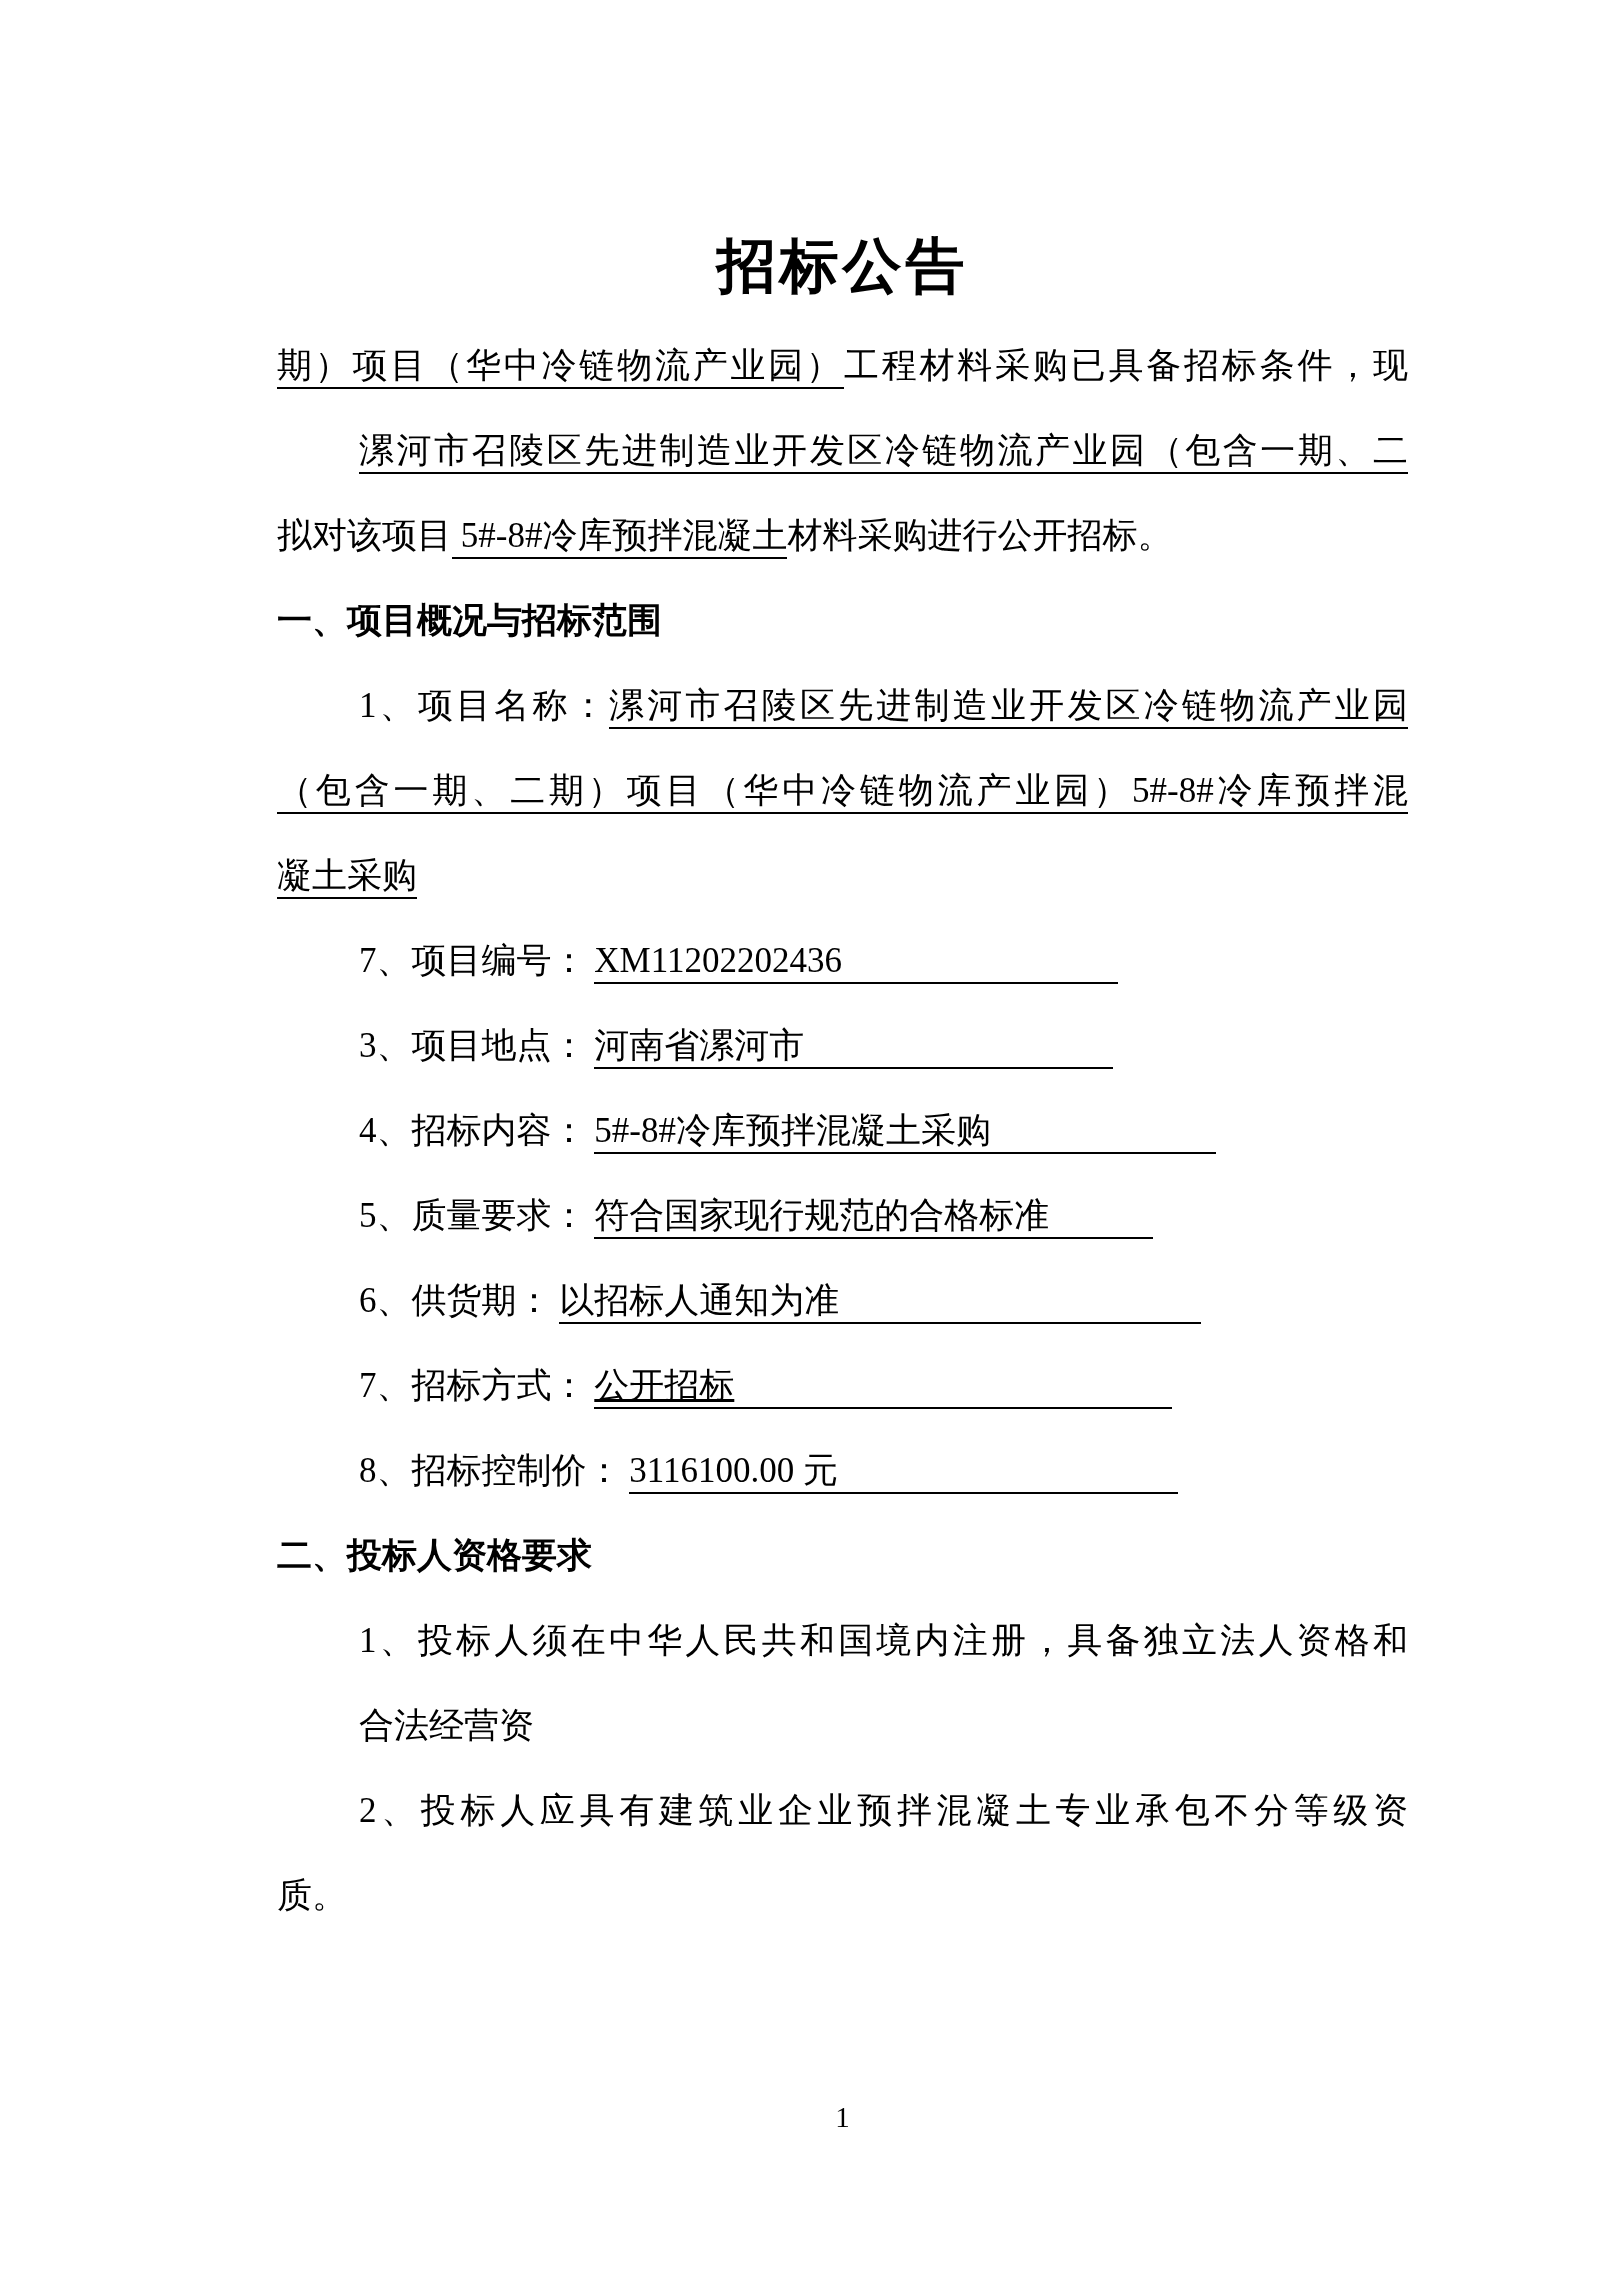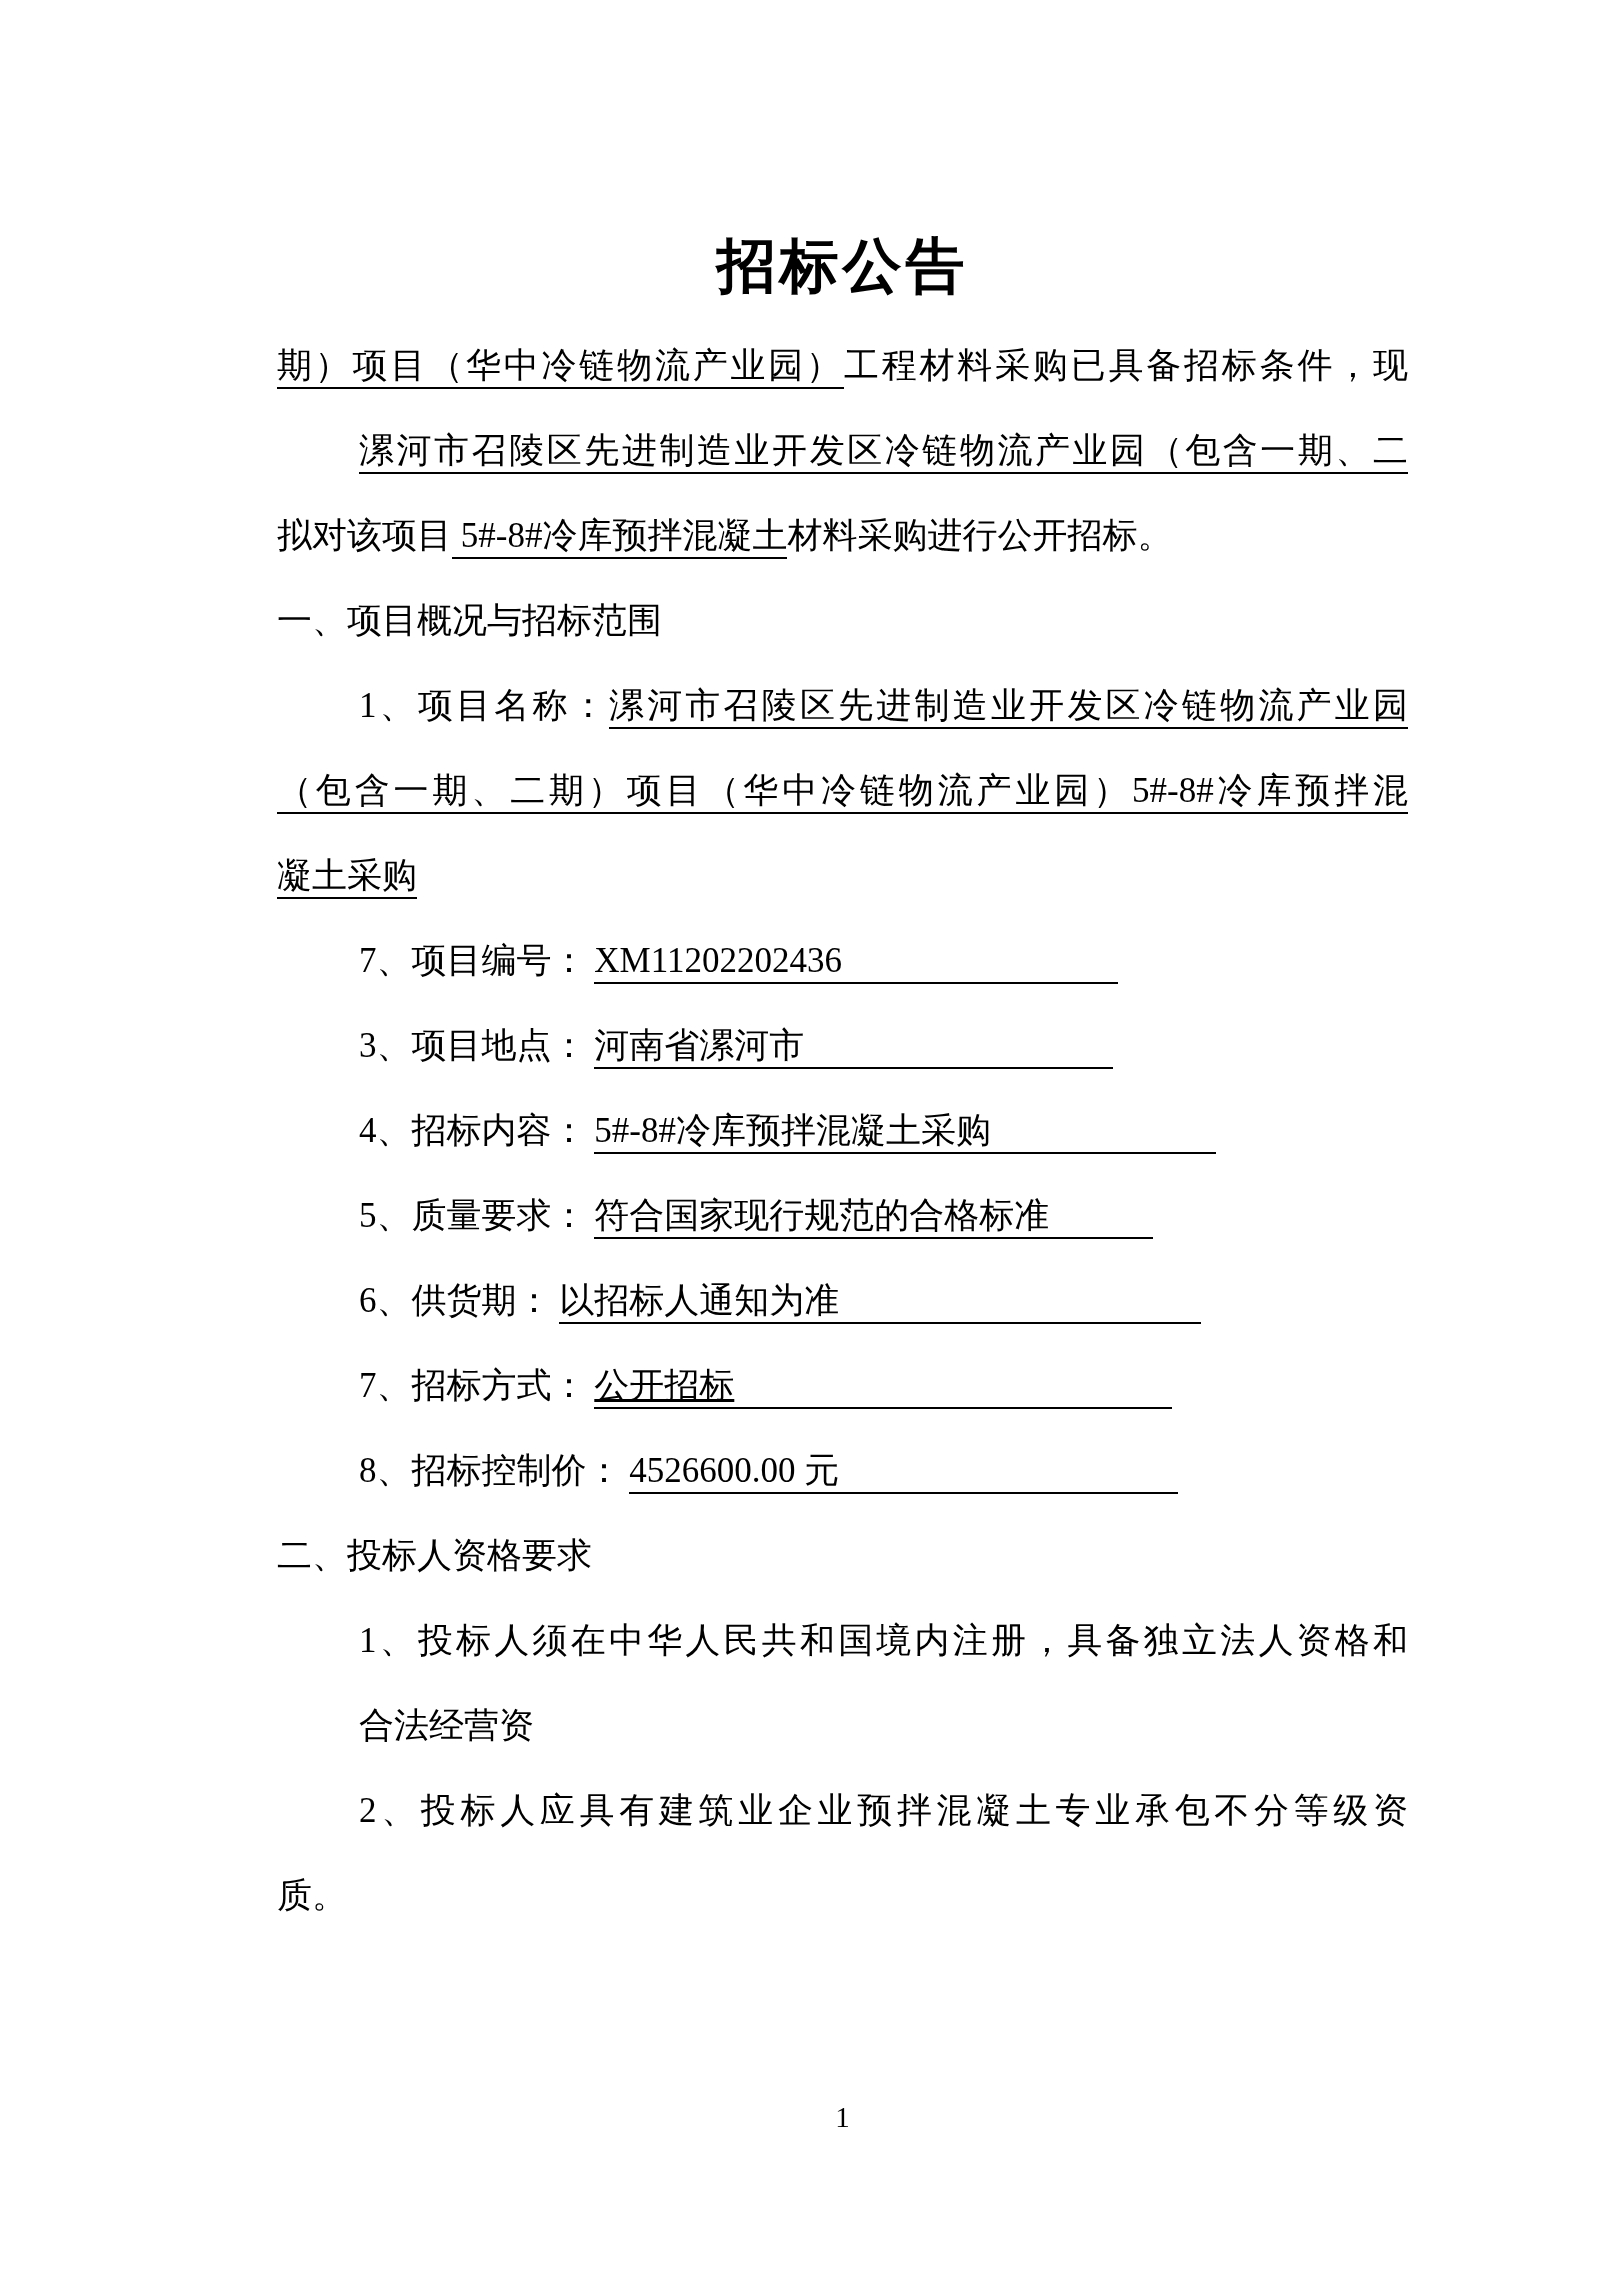--- a/index.html
+++ b/index.html
@@ -34,21 +34,21 @@
   .line {
     font-size: 35px;
     line-height: 85px;
     height: 85px;
   }
   .just {
     text-align: justify;
     text-align-last: justify;
   }
   .ind { text-indent: 82px; }
-  .bold { font-weight: normal; }
+  .bold { font-weight: bold; }
   .u {
     border-bottom: 2px solid #000000;
     padding-bottom: 2.9px;
   }
   .fill {
     display: inline-block;
     border-bottom: 2px solid #000000;
     text-align: left;
     text-indent: 0;
     line-height: 43px;
@@ -99,21 +99,21 @@
     <div class="line ind"><span>3、项目地点：</span><span class="fill w530">河南省漯河市</span></div>
 
     <div class="line ind"><span>4、招标内容：</span><span class="fill w635">5#-8#冷库预拌混凝土采购</span></div>
 
     <div class="line ind"><span>5、质量要求：</span><span class="fill w570">符合国家现行规范的合格标准</span></div>
 
     <div class="line ind"><span>6、供货期：</span><span class="fill w655">以招标人通知为准</span></div>
 
     <div class="line ind"><span>7、招标方式：</span><span class="fill w590">公开招标</span></div>
 
-    <div class="line ind"><span>8、招标控制价：</span><span class="fill w560">4526600.00 元</span></div>
+    <div class="line ind"><span>8、招标控制价：</span><span class="fill w560">3116100.00 元</span></div>
 
     <div class="line bold">二、投标人资格要求</div>
 
     <div class="line ind just">1、投标人须在中华人民共和国境内注册，具备独立法人资格和</div>
     <div class="line ind">合法经营资</div>
     <div class="line ind just">2、投标人应具有建筑业企业预拌混凝土专业承包不分等级资</div>
     <div class="line">质。</div>
 
   </div>
 

